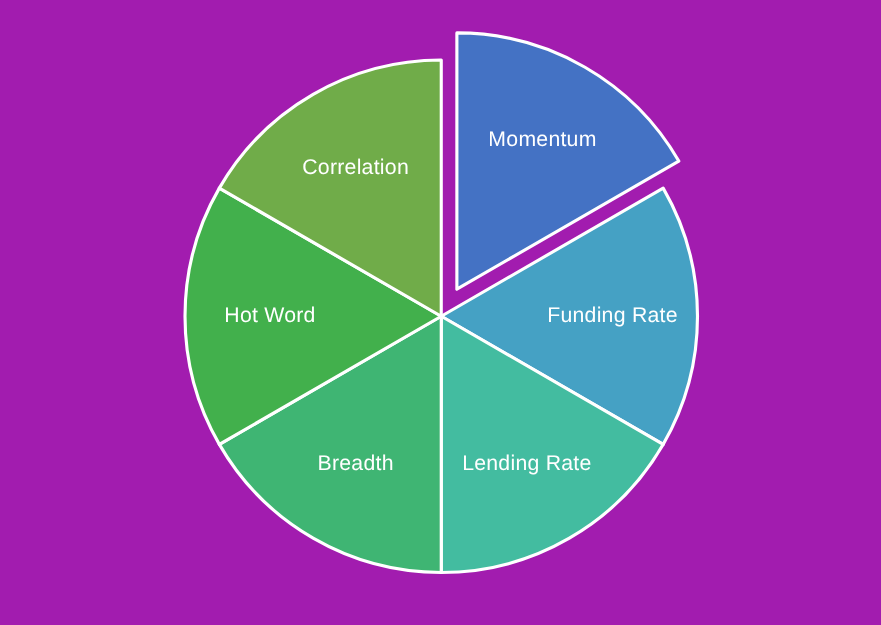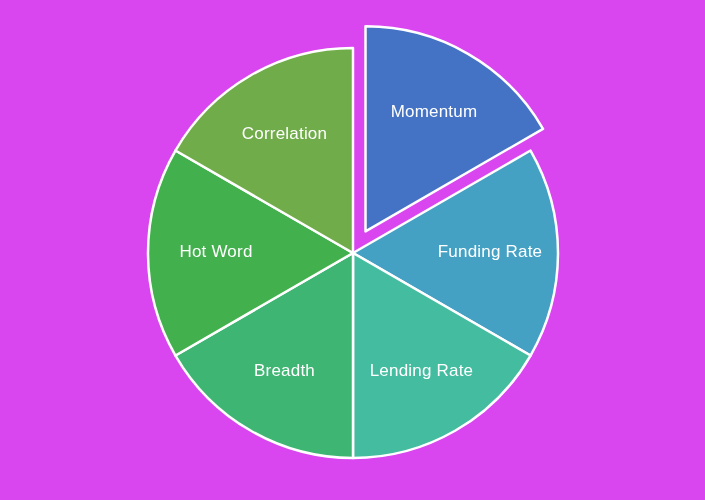--- a/index.html
+++ b/index.html
@@ -8,21 +8,21 @@
     background: #ffffff;
     width: 705px;
     height: 500px;
     overflow: hidden;
     font-family: "Liberation Sans", "DejaVu Sans", sans-serif;
   }
   .chart-wrap {
     position: relative;
     width: 705px;
     height: 500px;
-    background: #d946ef;
+    background: #a21caf;
   }
   svg text {
     font-family: "Liberation Sans", "DejaVu Sans", sans-serif;
     font-size: 17px;
     letter-spacing: 0.2px;
     font-weight: 400;
   }
   svg path.slice {
     stroke: #ffffff;
     stroke-width: 2.5;

